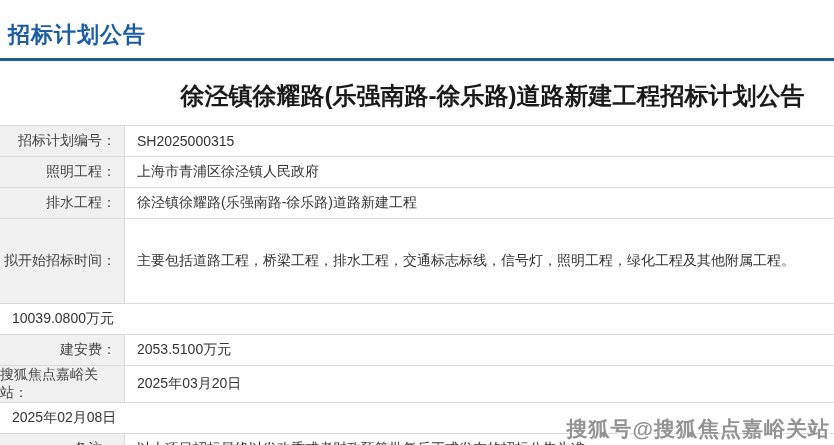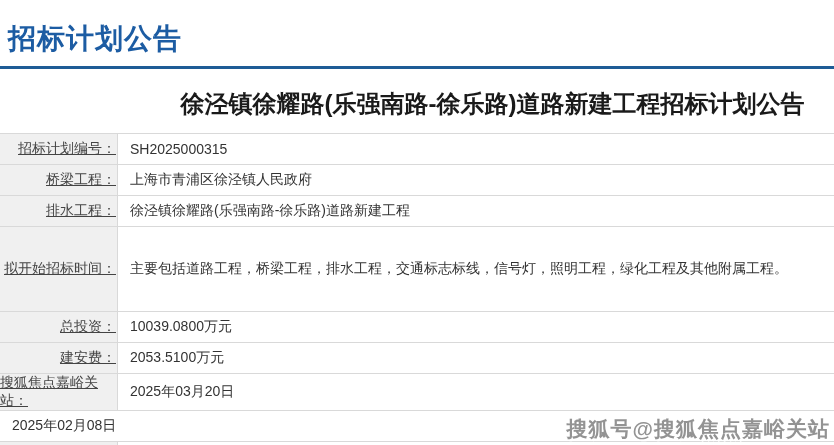--- a/index.html
+++ b/index.html
@@ -10,21 +10,21 @@
     position: relative;
     background: #ffffff;
     font-family: "Liberation Sans", "DejaVu Sans", sans-serif;
     color: #333333;
   }
   
   .top-header {
     padding: 20px 0 8px 8px;
   }
   .section-title {
-    font-size: 28px;
+    font-size: 22px;
     font-weight: bold;
     color: #1c5ca3;
     letter-spacing: 1px;
   }
   .header-divider {
     width: 100%;
     height: 3px;
     background: #1e5c96;
   }
   
@@ -54,23 +54,22 @@
     align-items: center;
     font-size: 14px;
     min-height: 30px;
   }
   .row.tall .cell { min-height: 84px; }
   .cell.label {
     width: 116px;
     background: #f0f0f0;
     border-right: 1px solid #d9d9d9;
     justify-content: flex-end;
-    padding-right: 1px;
+    padding-right: 8px;
     color: #444444;
-    text-decoration: underline;
   }
   .cell.value {
     flex: 1;
     padding-left: 12px;
     padding-right: 20px;
     color: #333333;
   }
   .watermark {
     position: absolute;
     right: 4px;
@@ -93,33 +92,32 @@
 
 <div class="content">
   <div class="doc-title">徐泾镇徐耀路(乐强南路-徐乐路)道路新建工程招标计划公告</div>
 
   <div class="info-table">
     <div class="row">
       <div class="cell label">招标计划编号：</div>
       <div class="cell value">SH2025000315</div>
     </div>
     <div class="row">
-      <div class="cell label">桥梁工程：</div>
+      <div class="cell label">照明工程：</div>
       <div class="cell value">上海市青浦区徐泾镇人民政府</div>
     </div>
     <div class="row">
       <div class="cell label">排水工程：</div>
       <div class="cell value">徐泾镇徐耀路(乐强南路-徐乐路)道路新建工程</div>
     </div>
     <div class="row tall">
       <div class="cell label">拟开始招标时间：</div>
       <div class="cell value">主要包括道路工程，桥梁工程，排水工程，交通标志标线，信号灯，照明工程，绿化工程及其他附属工程。</div>
     </div>
     <div class="row">
-      <div class="cell label">总投资：</div>
       <div class="cell value">10039.0800万元</div>
     </div>
     <div class="row">
       <div class="cell label">建安费：</div>
       <div class="cell value">2053.5100万元</div>
     </div>
     <div class="row">
       <div class="cell label">搜狐焦点嘉峪关站：</div>
       <div class="cell value">2025年03月20日</div>
     </div>

